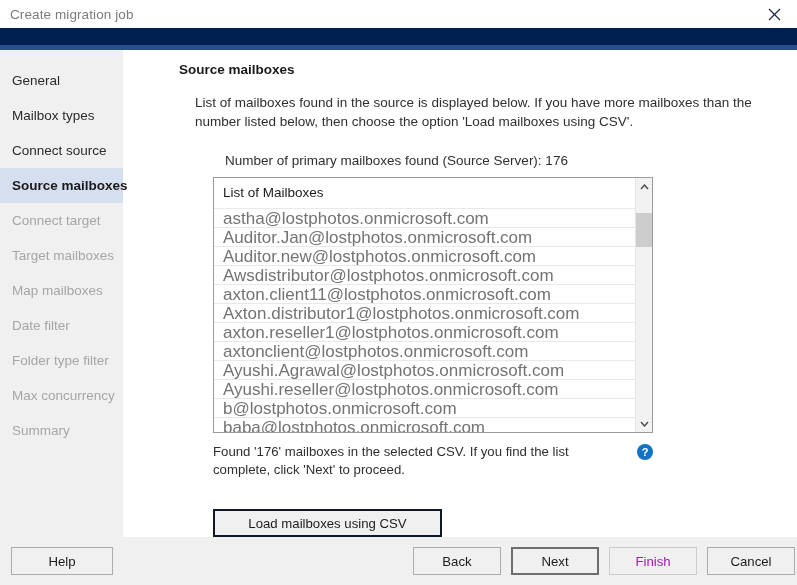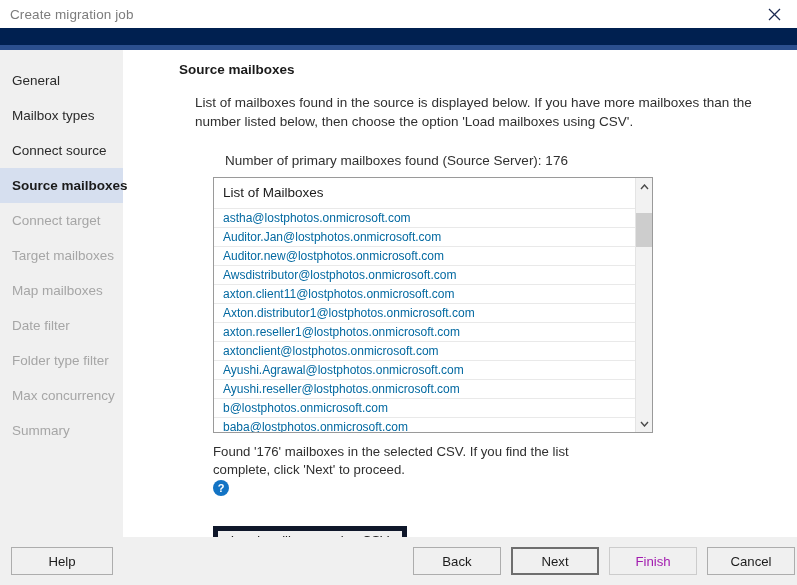--- a/index.html
+++ b/index.html
@@ -153,22 +153,22 @@
     padding-left: 9px;
     font-size: 13.5px;
     color: #1c1c1c;
     background: #ffffff;
     box-sizing: border-box;
   }
   .list-row {
     height: 19px;
     line-height: 19px;
     padding-left: 9px;
-    font-size: 12px;
-    color: #0369a1;
+    font-size: 17px;
+    color: #737373;
     border-top: 1px solid #e9e9e9;
     white-space: nowrap;
     overflow: hidden;
     box-sizing: border-box;
     cursor: default;
   }
 
   
   .scrollbar {
     width: 17px;
@@ -201,21 +201,20 @@
     cursor: default;
   }
 
   
   .found-row {
     margin: 10px 0 0 34px;
     width: 440px;
     display: flex;
     align-items: flex-start;
     justify-content: space-between;
-    flex-direction: column;
   }
   .found-text {
     font-size: 13.2px;
     color: #303030;
     line-height: 18px;
     max-width: 370px;
   }
   .help-circle {
     width: 16px;
     height: 16px;
@@ -227,23 +226,23 @@
     line-height: 16px;
     text-align: center;
     margin-top: 1px;
     flex: 0 0 16px;
     cursor: default;
   }
 
   
   .csv-btn {
     margin: 30px 0 0 34px;
-    width: 194px;
+    width: 229px;
     height: 28px;
-    border: 5px solid #0f172a;
+    border: 2px solid #0f172a;
     background: #f0f0f0;
     font-family: "Liberation Sans", sans-serif;
     font-size: 13.2px;
     color: #1c1c1c;
     cursor: default;
     padding: 0;
   }
 
   
   .footer {

